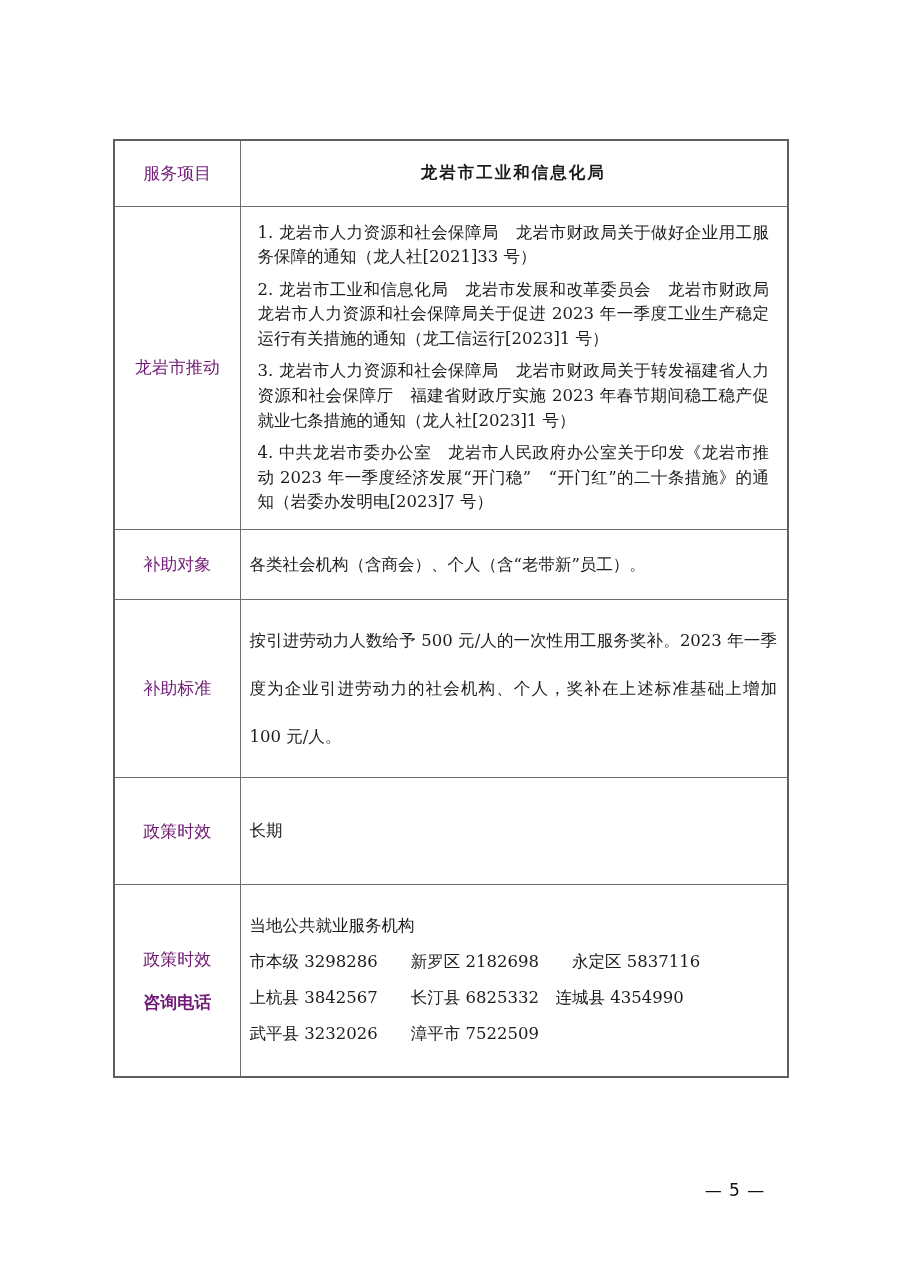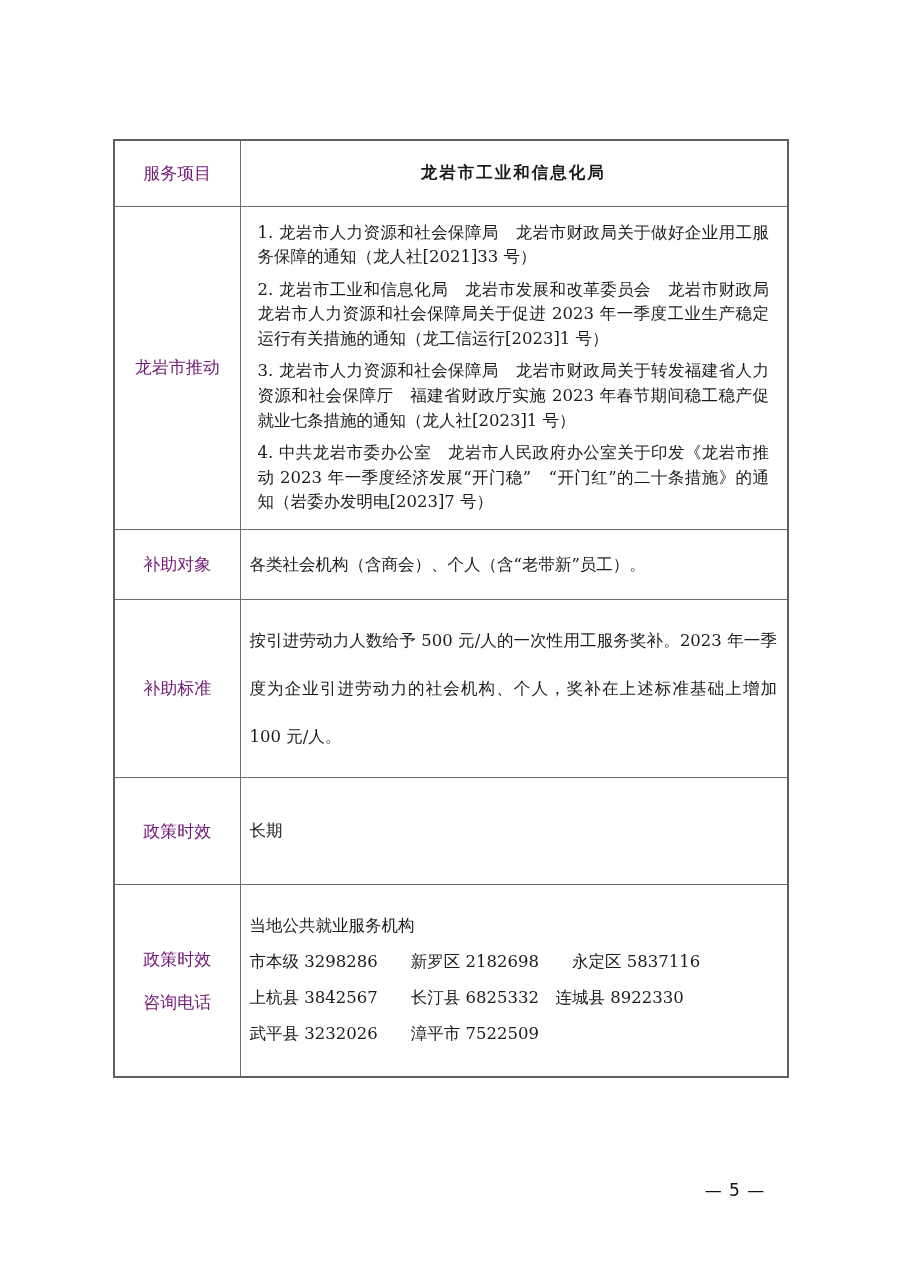--- a/index.html
+++ b/index.html
@@ -70,21 +70,21 @@
     text-align: justify;
     margin-left: 23px;
   }
   .validity-content { font-size: 17px; }
   .contact-content {
     font-size: 17px;
     line-height: 36px;
     margin-top: 28px;
   }
   .contact-label-line { line-height: 24px; }
-  .contact-label-line + .contact-label-line { margin-top: 19px; }
+  .contact-label-line + .contact-label-line { margin-top: 19px; font-weight: bold; }
 
   .page-number {
     position: absolute;
     left: 700px;
     top: 1180px;
     width: 70px;
     text-align: center;
     font-size: 17px;
     letter-spacing: 1px;
     color: #111111;
@@ -134,21 +134,21 @@
       </tr>
 
       <tr class="r-contact">
         <td class="label-cell">
           <div class="contact-label-line">政策时效</div>
           <div class="contact-label-line">咨询电话</div>
         </td>
         <td class="content-cell contact-content">
           <div>当地公共就业服务机构</div>
           <div>市本级 3298286　　新罗区 2182698　　永定区 5837116</div>
-          <div>上杭县 3842567　　长汀县 6825332　连城县 8922330</div>
+          <div>上杭县 3842567　　长汀县 6825332　连城县 4354990</div>
           <div>武平县 3232026　　漳平市 7522509</div>
         </td>
       </tr>
 
     </tbody>
   </table>
 
   <div class="page-number">— 5 —</div>
 
 </div>

